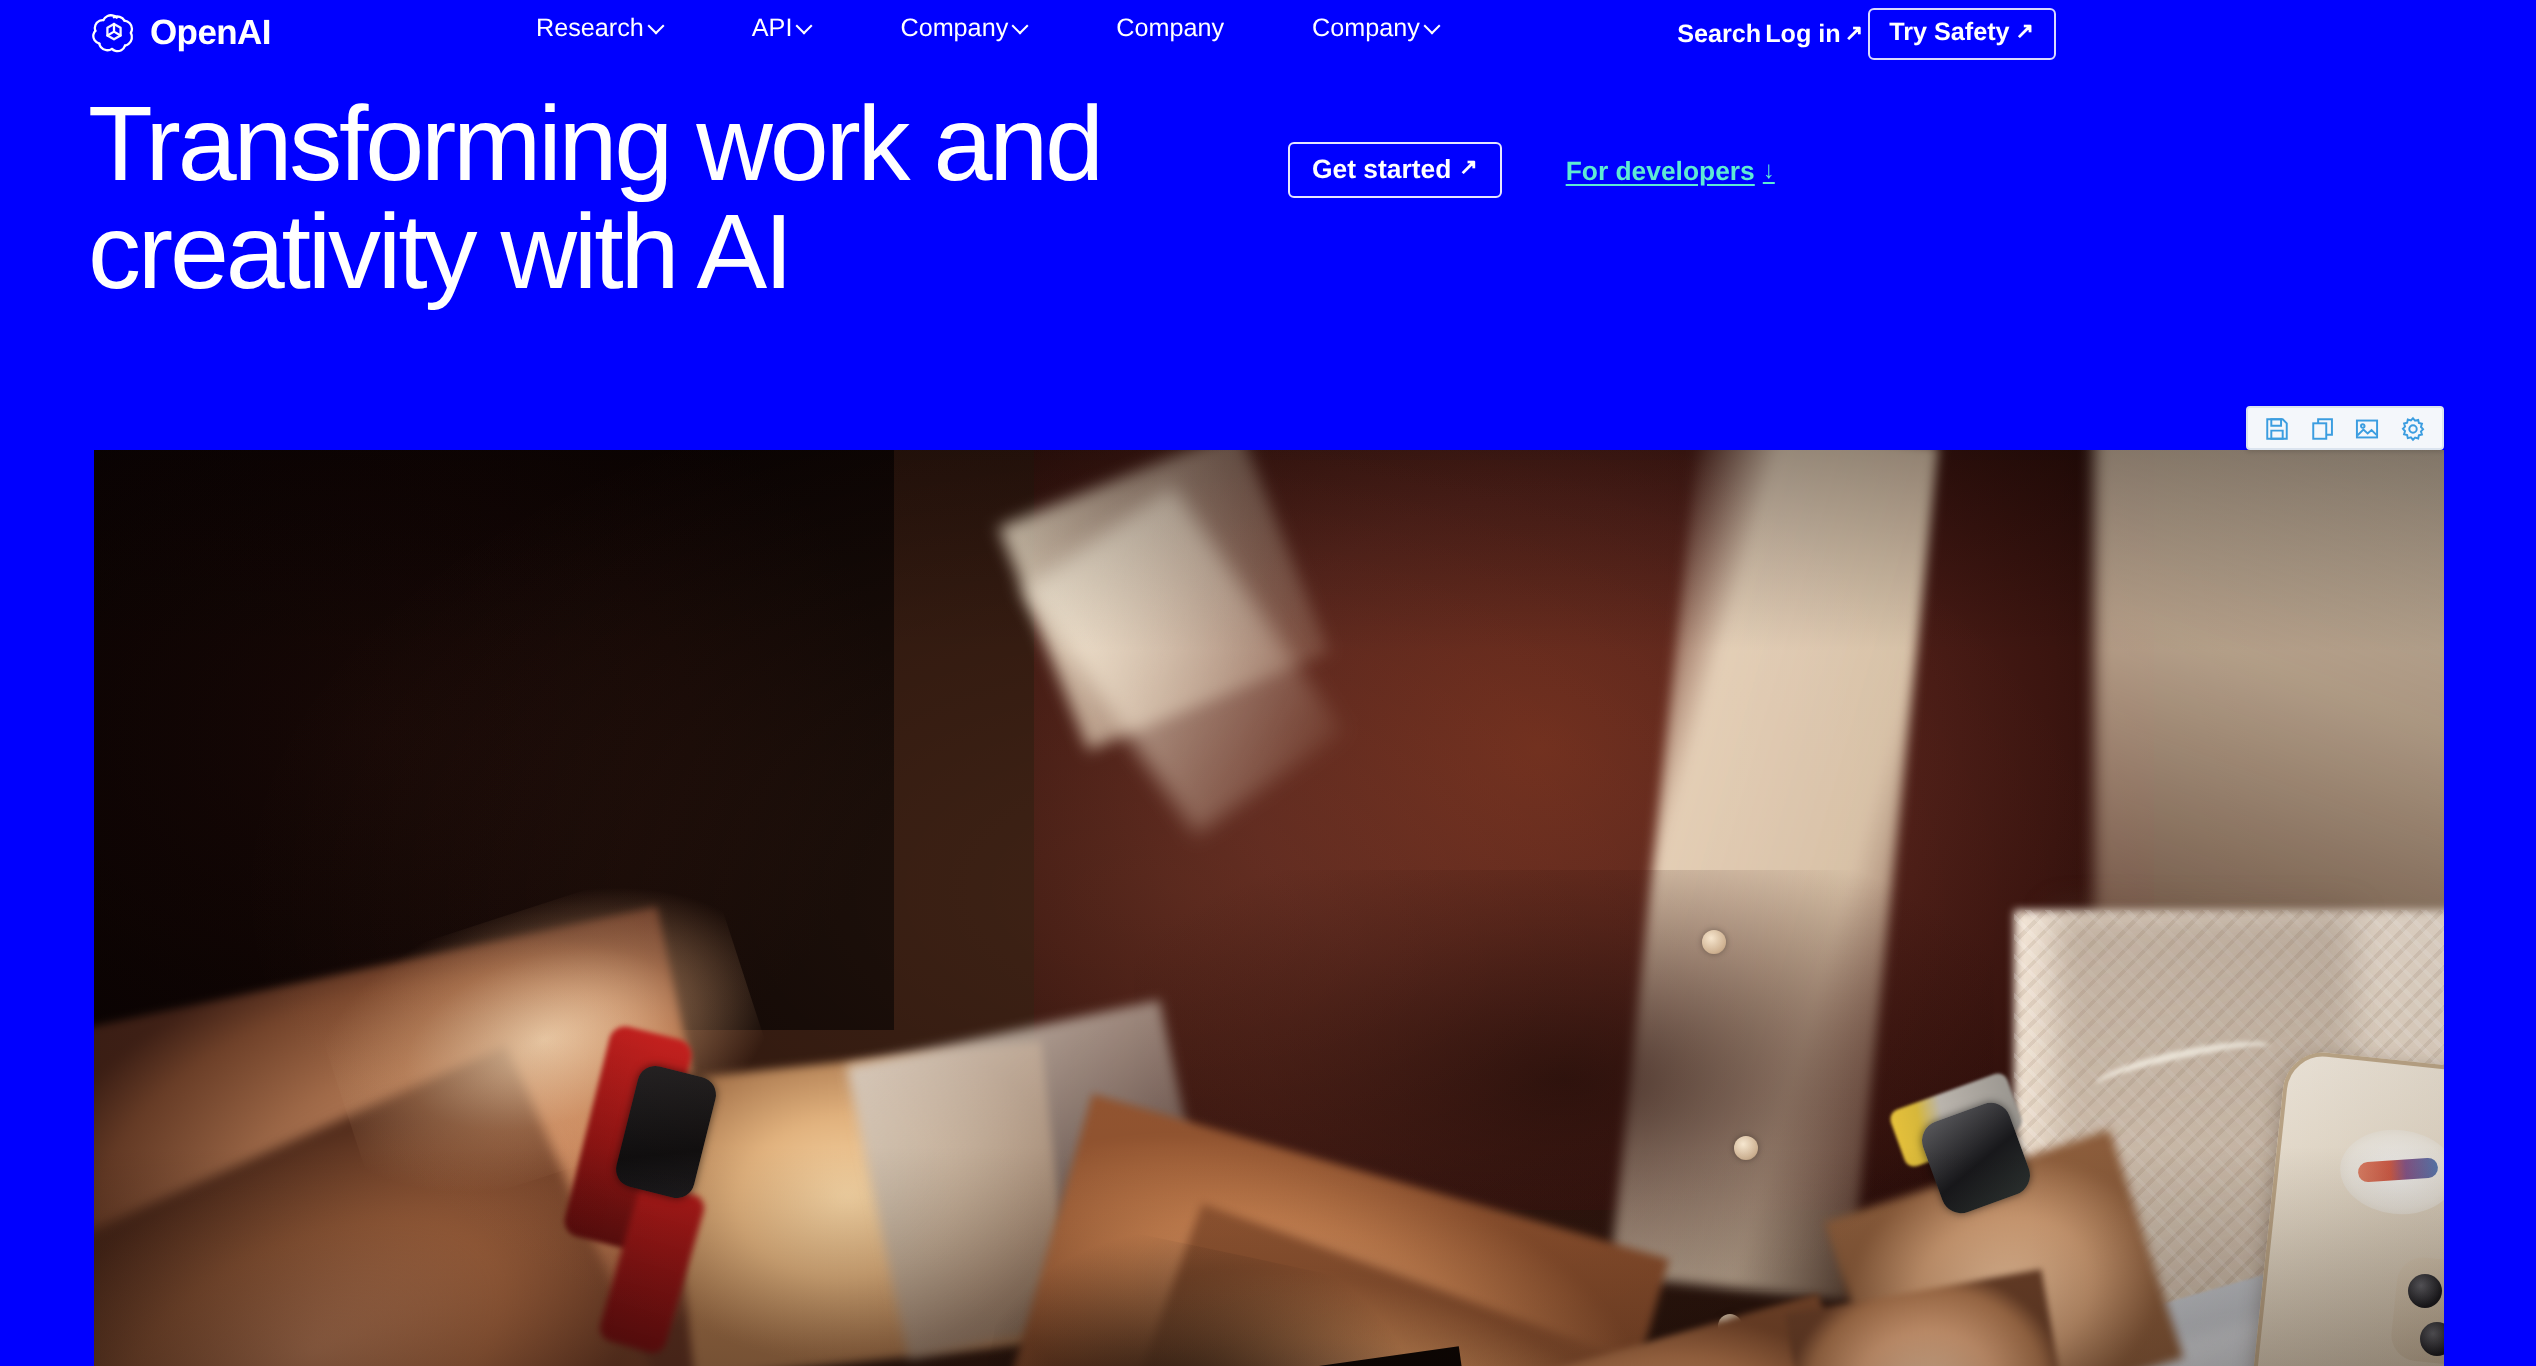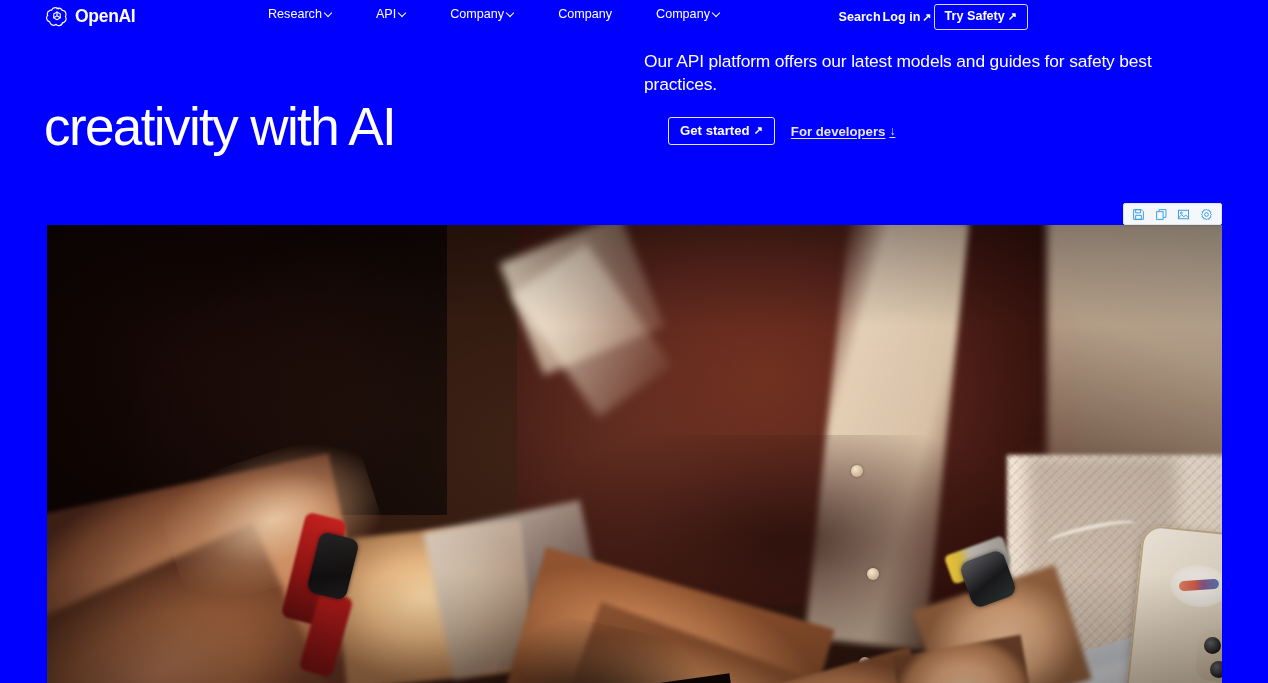--- a/index.html
+++ b/index.html
@@ -146,43 +146,42 @@
     font-size: 17.4px;
     line-height: 1.33;
     font-weight: 400;
     letter-spacing: -0.15px;
     max-width: 572px;
   }
   .hero-actions {
     margin-top: 21px;
     display: flex;
     align-items: center;
-    gap: 16px;
-    margin-left: 24px;
+    gap: 32px;
   }
   .btn-get-started {
     border: 1px solid rgba(255,255,255,0.9);
     border-radius: 3px;
     padding: 6px 11px 7px 11px;
     font-size: 13.2px;
     font-weight: 700;
     color: #fff;
     background: transparent;
     cursor: pointer;
     display: flex;
     align-items: center;
     gap: 4px;
     white-space: nowrap;
     font-family: "Liberation Sans", sans-serif;
     line-height: 1;
   }
   .link-dev {
     font-size: 13.2px;
     font-weight: 700;
-    color: #e5e5e5;
+    color: #5eead4;
     text-decoration: underline;
     text-underline-offset: 2px;
     cursor: pointer;
     display: flex;
     align-items: center;
     gap: 4px;
     white-space: nowrap;
     line-height: 1;
   }
   .link-dev .arrow-dn { text-decoration: none; font-size: 12px; }
@@ -550,26 +549,25 @@
         <span class="arrow-ne">↗</span>
       </div>
       <button class="btn-outline">
         <span>Try Safety</span>
         <span class="arrow-ne">↗</span>
       </button>
     </div>
   </nav>
 
   <h1 class="hero-title">
-    <br>
+    <span>Transforming work and</span><br>
     <span>creativity with AI</span>
   </h1>
 
   <div class="hero-right">
-    <p class="hero-sub">Our API platform offers our latest models and guides for safety best practices.</p>
     <div class="hero-actions">
       <button class="btn-get-started">
         <span>Get started</span>
         <span class="arrow-ne">↗</span>
       </button>
       <a class="link-dev">
         <span>For developers</span>
         <span class="arrow-dn">↓</span>
       </a>
     </div>

